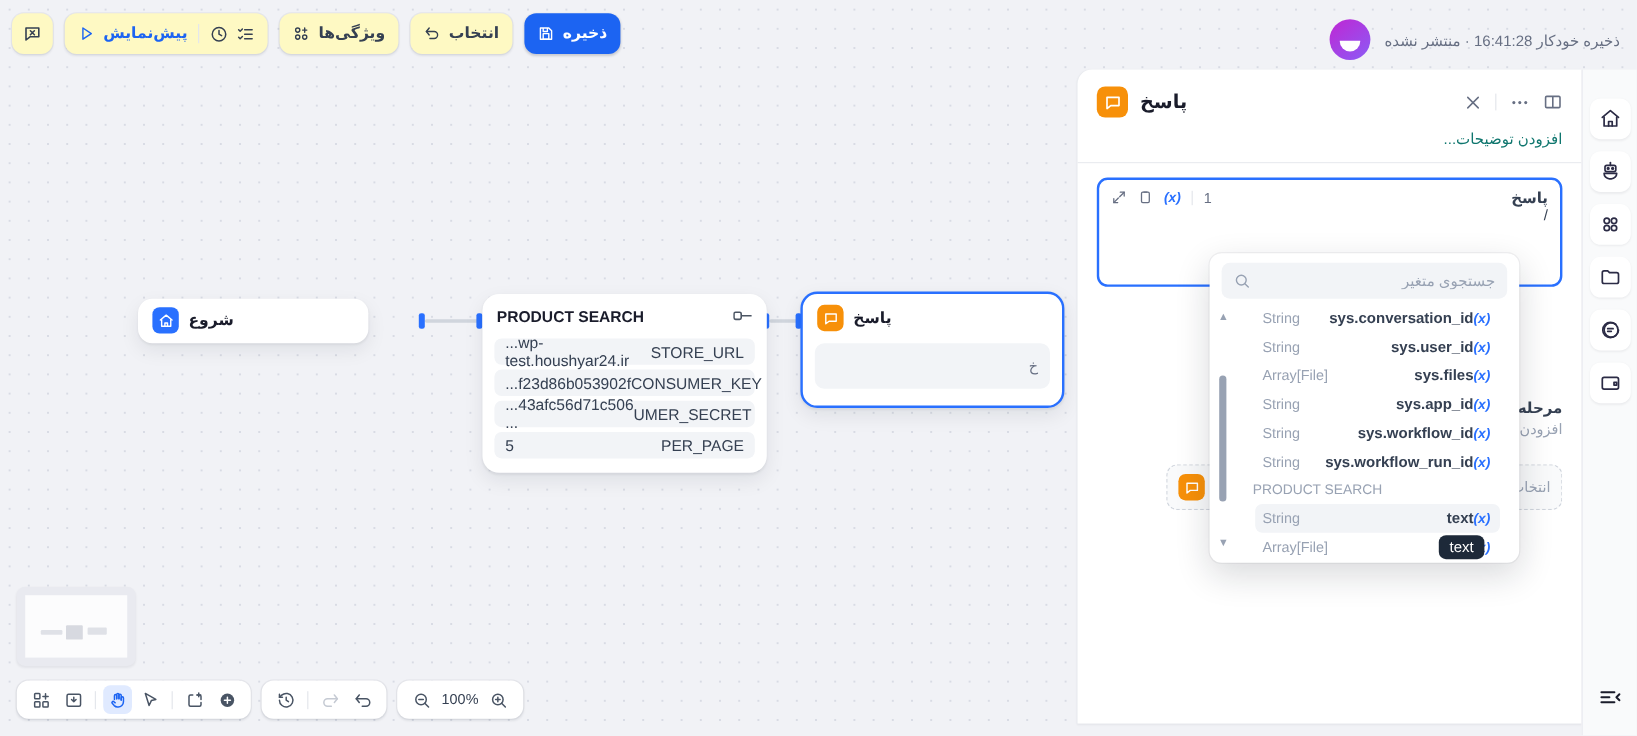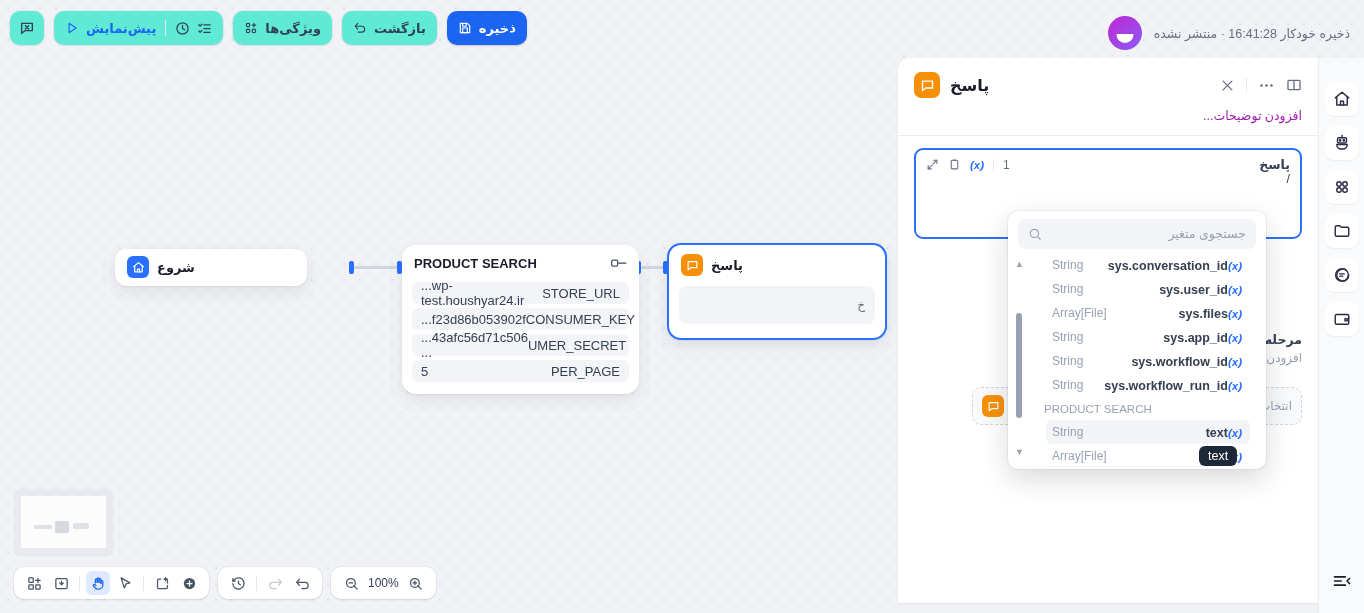--- a/index.html
+++ b/index.html
@@ -15,21 +15,21 @@
     position:absolute; inset:0;
     background-color:#f1f2f6;
     background-image:radial-gradient(#d8dbe4 1px, transparent 1px);
     background-size:16px 16px;
   }
 
   
   .topbar { position:absolute; top:0; left:0; right:0; height:58px; z-index:30; }
   .tb-left { position:absolute; left:10px; top:11px; display:flex; align-items:center; gap:10px; }
   .pill {
-    background:#5eead4; border-radius:10px; height:34px;
+    background:#fef9c3; border-radius:10px; height:34px;
     display:flex; align-items:center; gap:7px; padding:0 11px;
     box-shadow:0 1px 2px rgba(16,24,40,.08), 0 0 0 1px rgba(16,24,40,.04);
     font-size:13px; font-weight:600; color:#354052; white-space:nowrap;
   }
   .pill.primary { background:#1c64f2; color:#fff; box-shadow:0 1px 2px rgba(16,24,40,.18); }
   .pill.icononly { padding:0 9px; }
   .pill .sep { width:1px; height:16px; background:#e4e7ec; margin:0 2px; }
   .blue-text { color:#1c64f2; }
   svg { display:block; }
 
@@ -101,21 +101,21 @@
 
   
   .panel { position:absolute; right:46px; top:58px; width:420px; height:545px;
            background:#fff; border-radius:12px 0 0 0;
            box-shadow:-1px 0 0 #eaecf0, 0 1px 2px rgba(16,24,40,.06); z-index:20; }
   .panel-head { display:flex; align-items:center; justify-content:space-between; padding:14px 16px 6px 16px; }
   .ph-right { display:flex; align-items:center; gap:10px; flex-direction:row-reverse; }
   .ph-title { font-size:16px; font-weight:700; }
   .ph-icon { width:26px; height:26px; border-radius:7px; background:#f79009; display:flex; align-items:center; justify-content:center; }
   .ph-left { display:flex; align-items:center; gap:11px; color:#676f83; direction:ltr; }
-  .panel-desc { padding:4px 16px 12px 16px; font-size:12.5px; color:#a21caf; }
+  .panel-desc { padding:4px 16px 12px 16px; font-size:12.5px; color:#0f766e; }
   .panel-div { height:1px; background:#eaecf0; }
 
   .ans-box { margin:12px 16px 0 16px; border:2px solid #2970ff; border-radius:9px; height:91px; position:relative; background:#fff;}
   .ans-box-head { display:flex; align-items:center; justify-content:space-between; padding:7px 10px 0 10px; direction:ltr; }
   .abh-left { display:flex; align-items:center; gap:9px; color:#676f83; }
   .abh-num { font-size:12px; color:#676f83; }
   .abh-sep { width:1px; height:12px; background:#e4e7ec; }
   .ans-label { font-size:12.5px; font-weight:700; color:#354052; }
   .ans-body { padding:0 10px; font-size:12.5px; color:#354052; text-align:right; }
 
@@ -332,21 +332,21 @@
         <span>ذخیره</span>
         <span>
           <svg width="14" height="14" viewBox="0 0 24 24" fill="none" stroke="#fff" stroke-width="2" stroke-linejoin="round">
               <path d="M4 4h12l4 4v12H4z"></path>
               <rect x="8" y="12" width="8" height="8"></rect>
               <path d="M8 4v5h6V4"></path>
             </svg>
         </span>
       </div>
       <div class="pill">
-        <span>بازگشت</span>
+        <span>انتخاب</span>
         <span>
           <svg width="14" height="14" viewBox="0 0 24 24" fill="none" stroke="#354052" stroke-width="2" stroke-linecap="round" stroke-linejoin="round">
               <path d="M4 9h11a5 5 0 0 1 0 10h-6"></path>
               <path d="M8 4L4 9l4 5"></path>
             </svg>
         </span>
       </div>
       <div class="pill">
         <span>ویژگی‌ها</span>
         <span>

